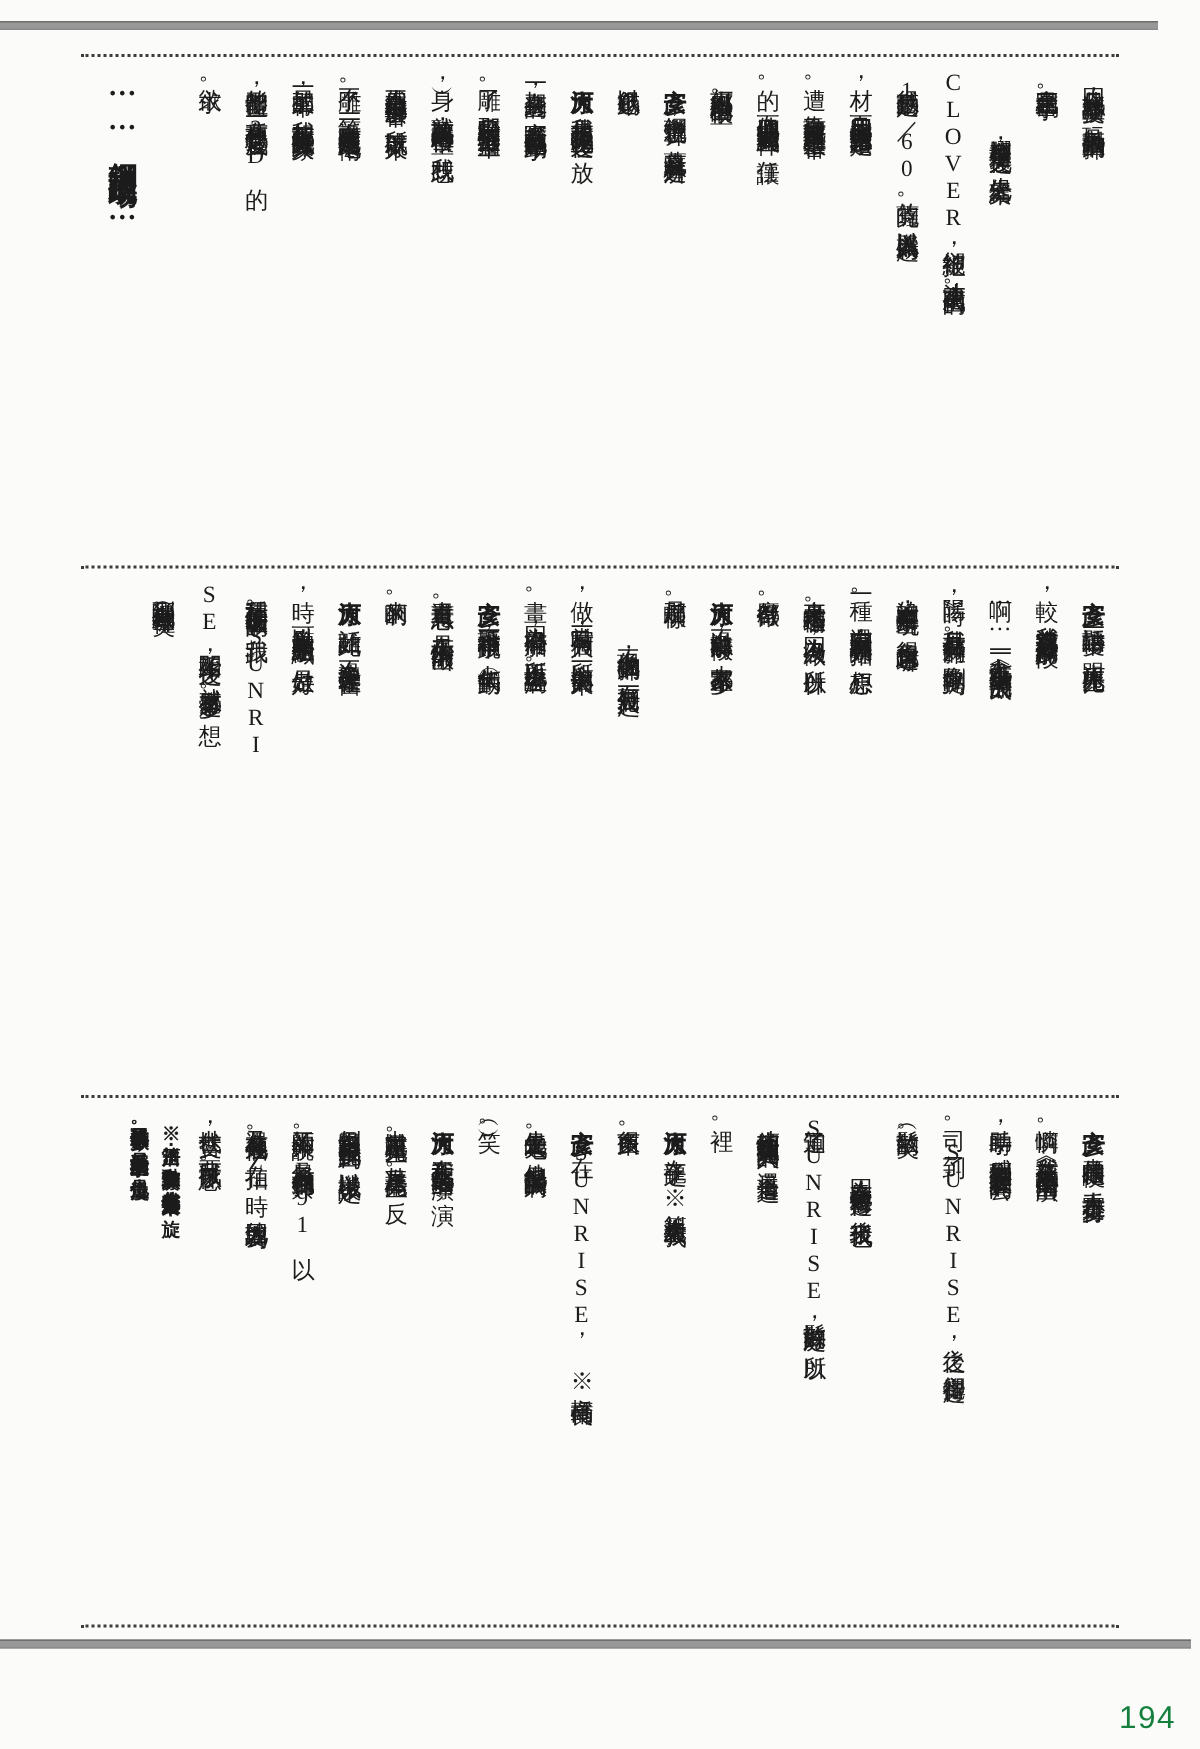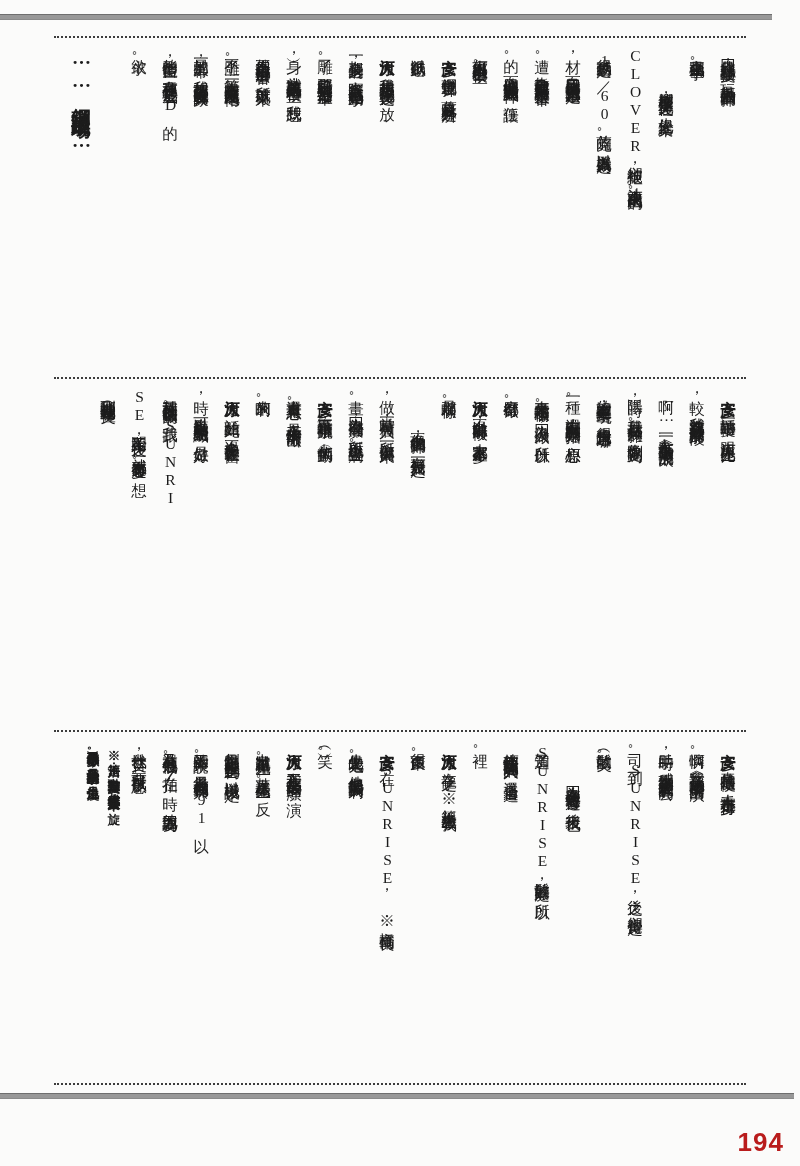--- a/index.html
+++ b/index.html
@@ -54,23 +54,23 @@
     line-height:34px;
     letter-spacing:2px;
     margin-right:26px;
     height:100%;
   }
   .page-number{
     position:absolute;
     right:16px;
     bottom:22px;
     font-family:"Liberation Sans","DejaVu Sans",sans-serif;
-    font-weight:bold;
-    font-size:26px;
-    color:#b91c1c;
+    font-weight:normal;
+    font-size:21px;
+    color:#15803d;
     letter-spacing:1px;
   }
 </style>
 </head>
 <body>
 
 <div class="page">
 
   <div class="rule rule-top"></div>
 

